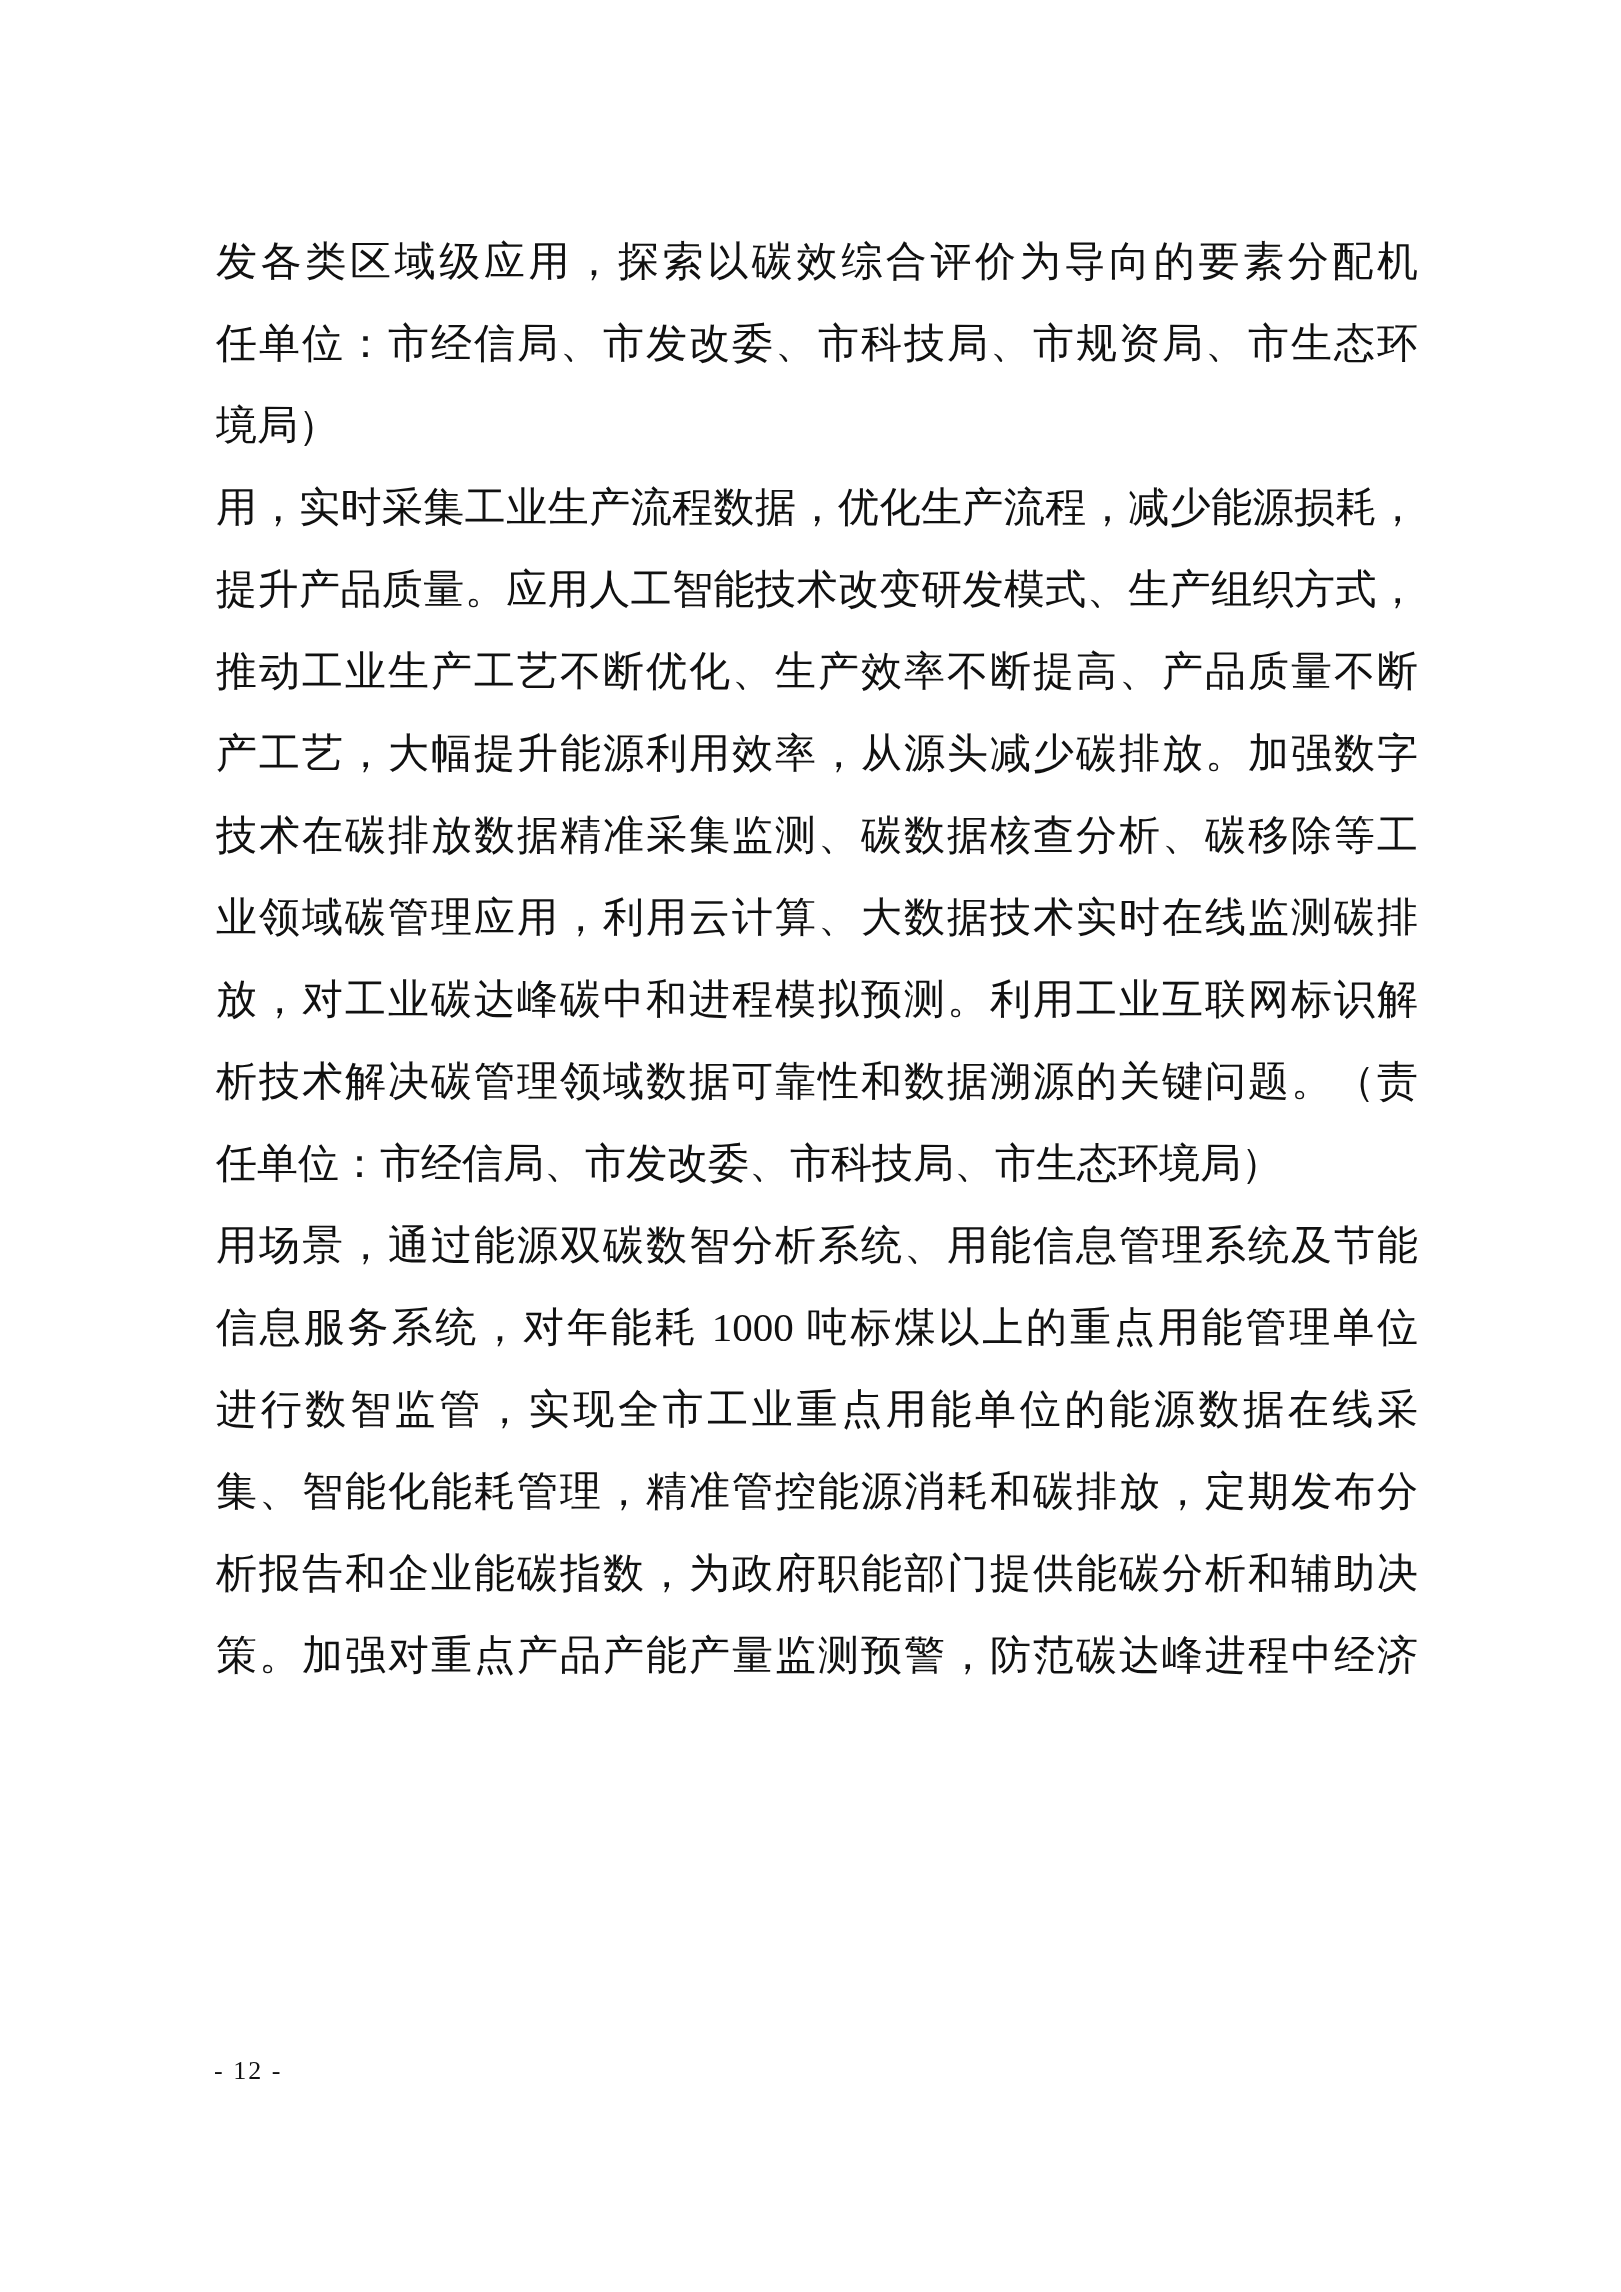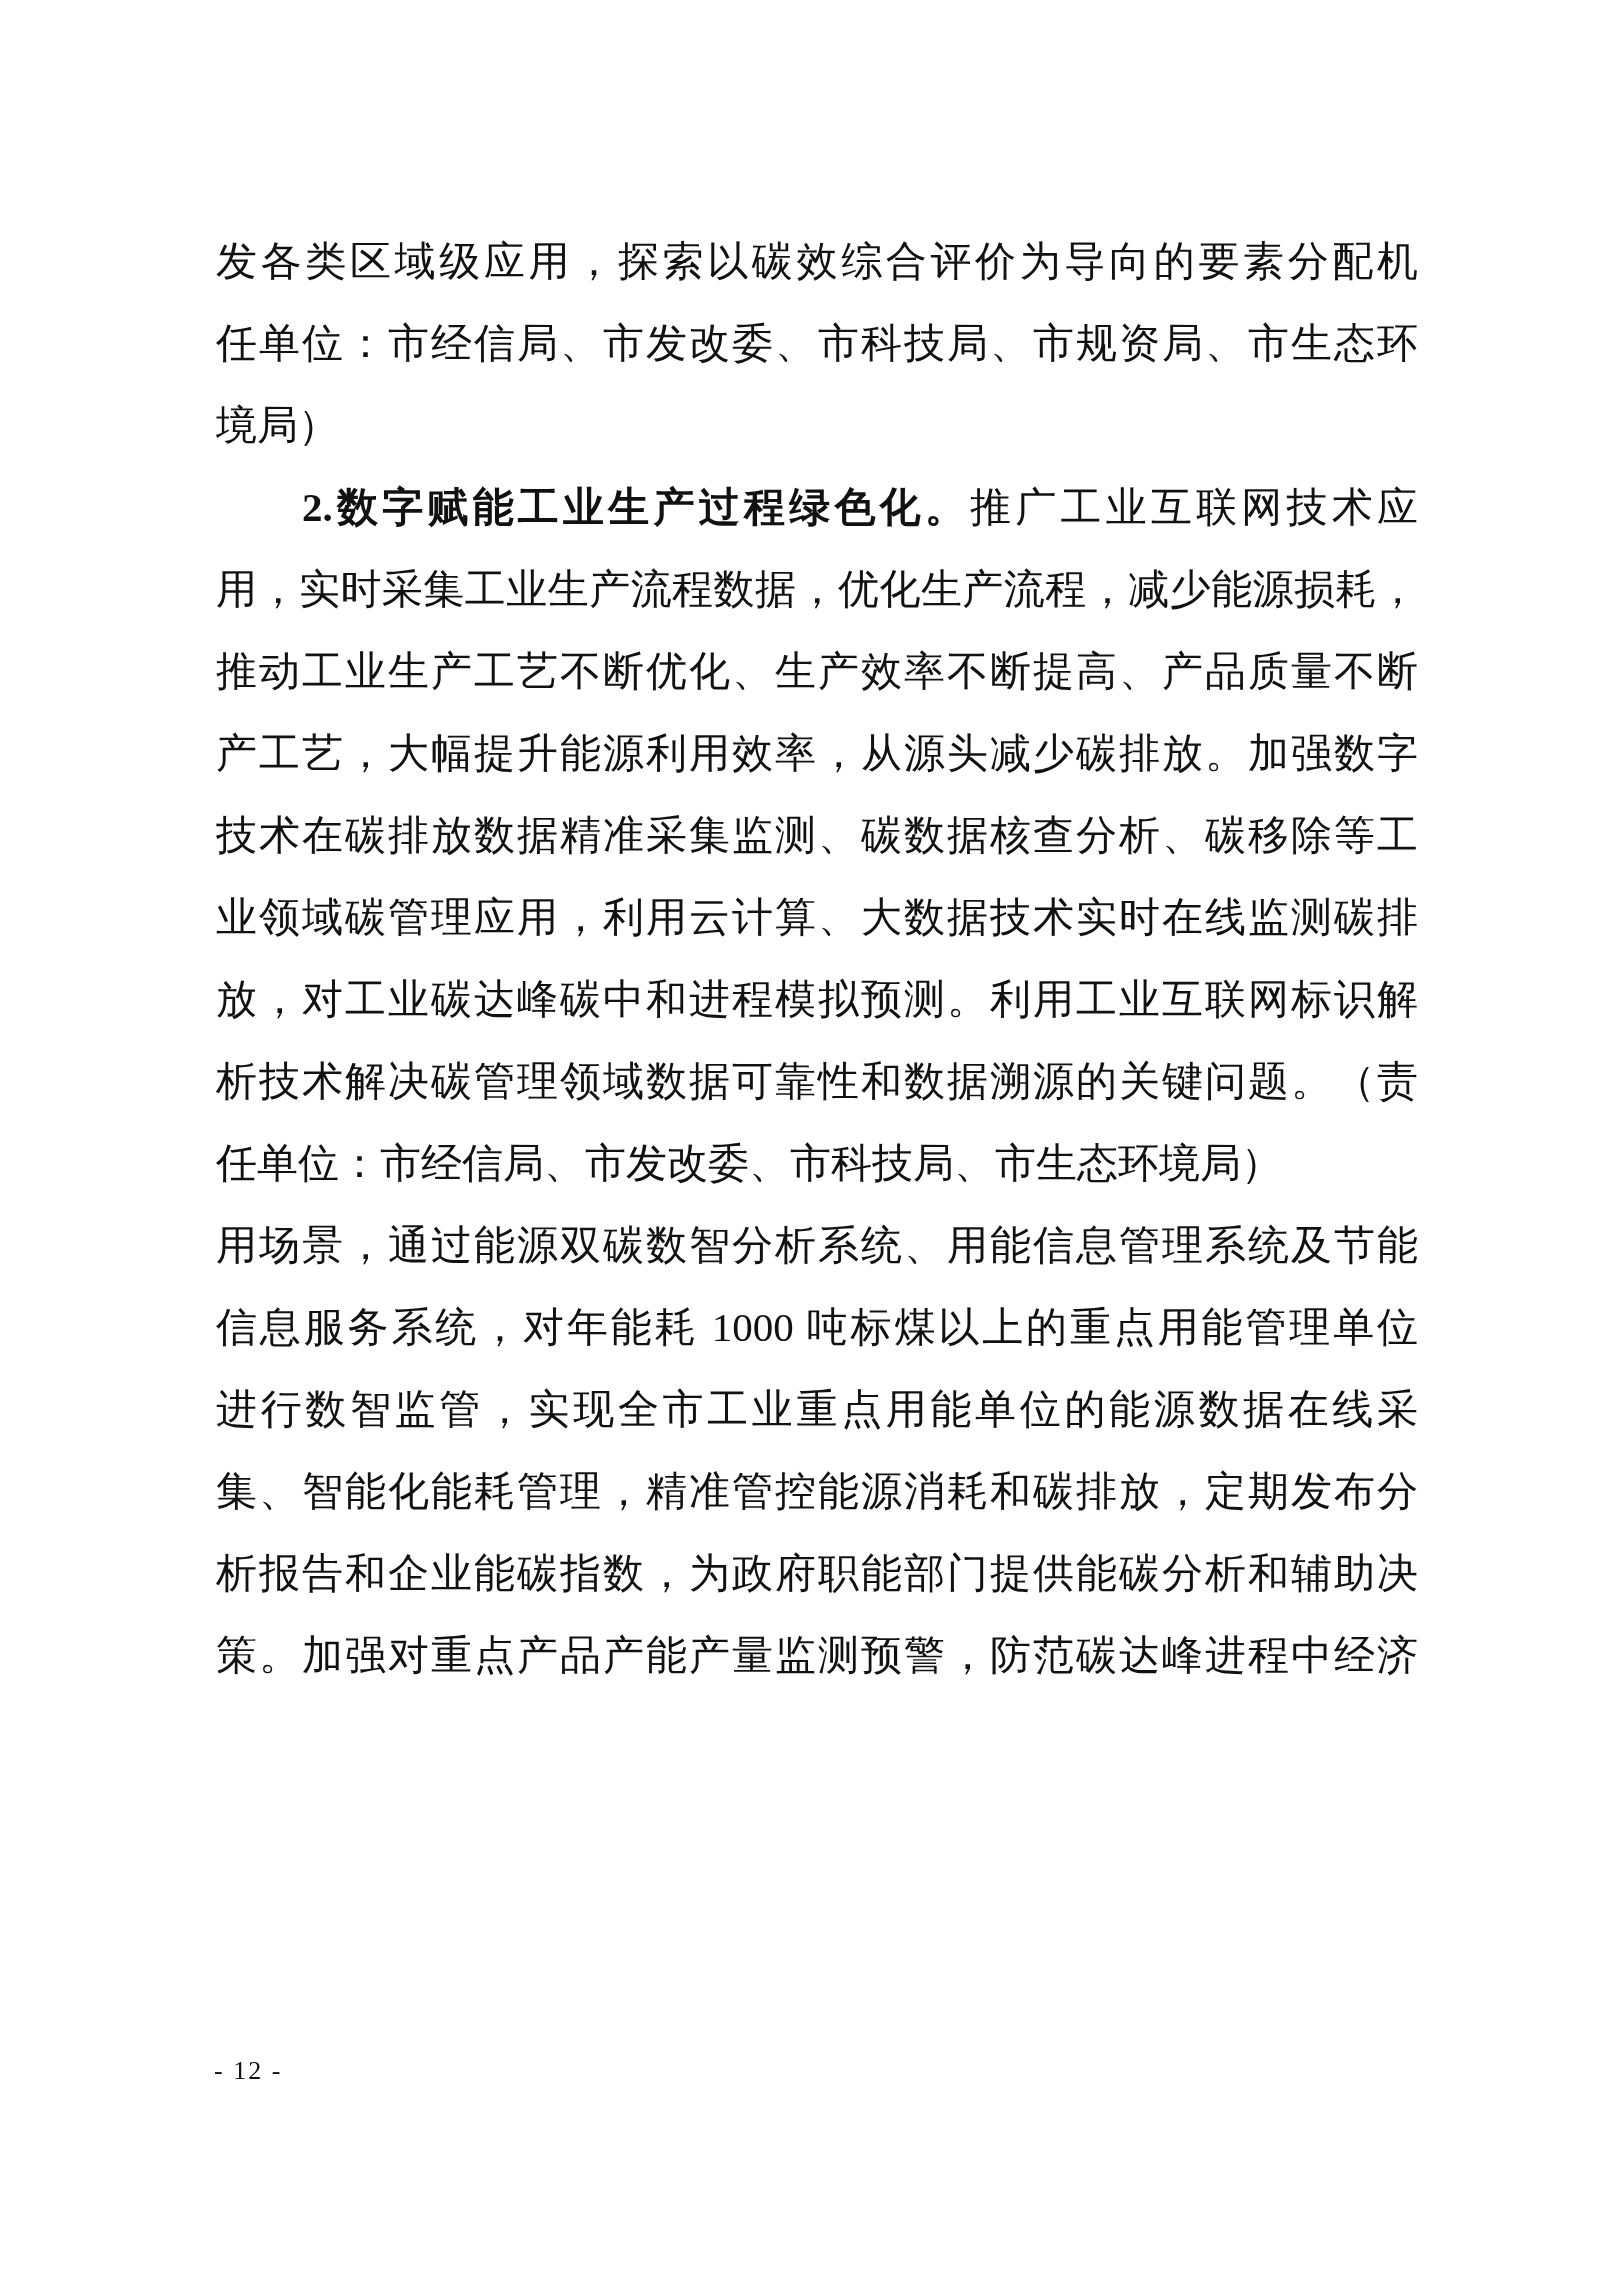--- a/index.html
+++ b/index.html
@@ -56,22 +56,22 @@
 </head>
 <body>
 
 <div class="page">
   <div class="text-block">
 
     <div class="line">发各类区域级应用，探索以碳效综合评价为导向的要素分配机</div>
     <div class="line">任单位：市经信局、市发改委、市科技局、市规资局、市生态环</div>
     <div class="line end">境局）</div>
 
-    <div class="line indent"><span class="bold">2.数字赋能工业生产过程绿色化。</span><span>推广工业互联网技术应</span></div>
     <div class="line">用，实时采集工业生产流程数据，优化生产流程，减少能源损耗，</div>
+    <div class="line">提升产品质量。应用人工智能技术改变研发模式、生产组织方式，</div>
     <div class="line">推动工业生产工艺不断优化、生产效率不断提高、产品质量不断</div>
     <div class="line">产工艺，大幅提升能源利用效率，从源头减少碳排放。加强数字</div>
     <div class="line">技术在碳排放数据精准采集监测、碳数据核查分析、碳移除等工</div>
     <div class="line">业领域碳管理应用，利用云计算、大数据技术实时在线监测碳排</div>
     <div class="line">放，对工业碳达峰碳中和进程模拟预测。利用工业互联网标识解</div>
     <div class="line">析技术解决碳管理领域数据可靠性和数据溯源的关键问题。（责</div>
     <div class="line end">任单位：市经信局、市发改委、市科技局、市生态环境局）</div>
 
     <div class="line">用场景，通过能源双碳数智分析系统、用能信息管理系统及节能</div>
     <div class="line">信息服务系统，对年能耗 1000 吨标煤以上的重点用能管理单位</div>

